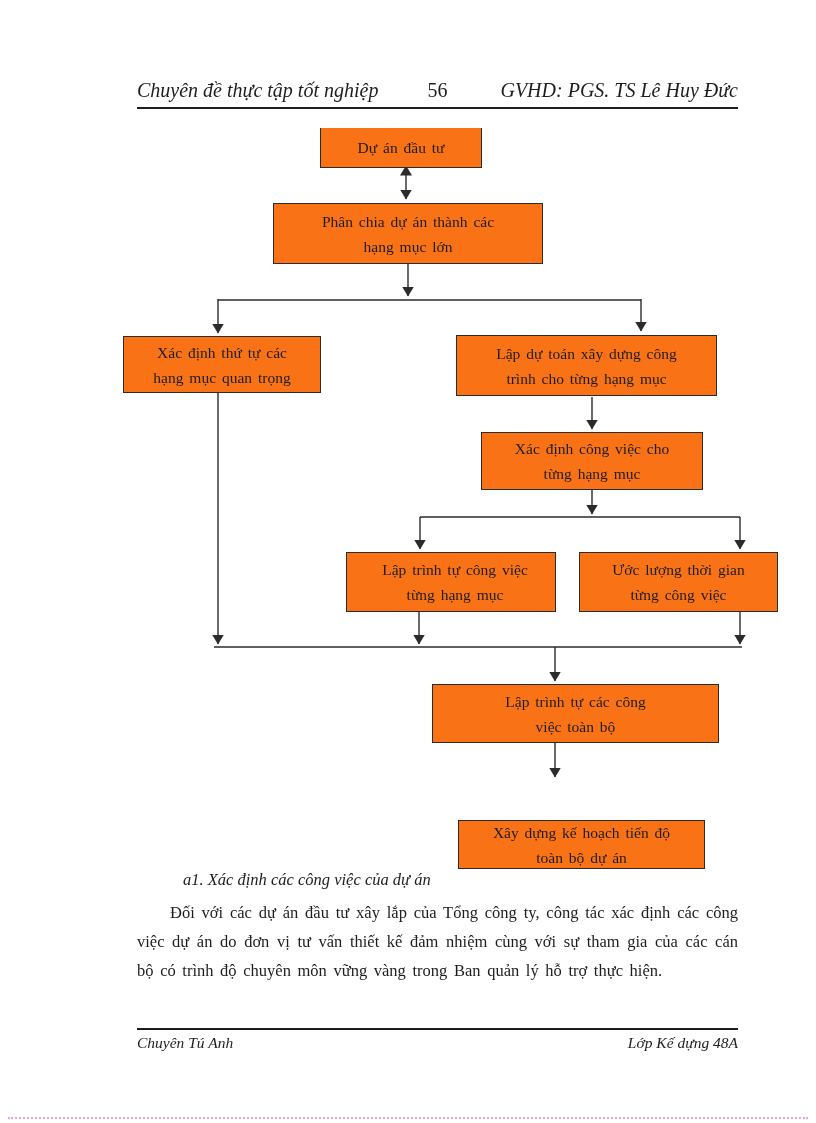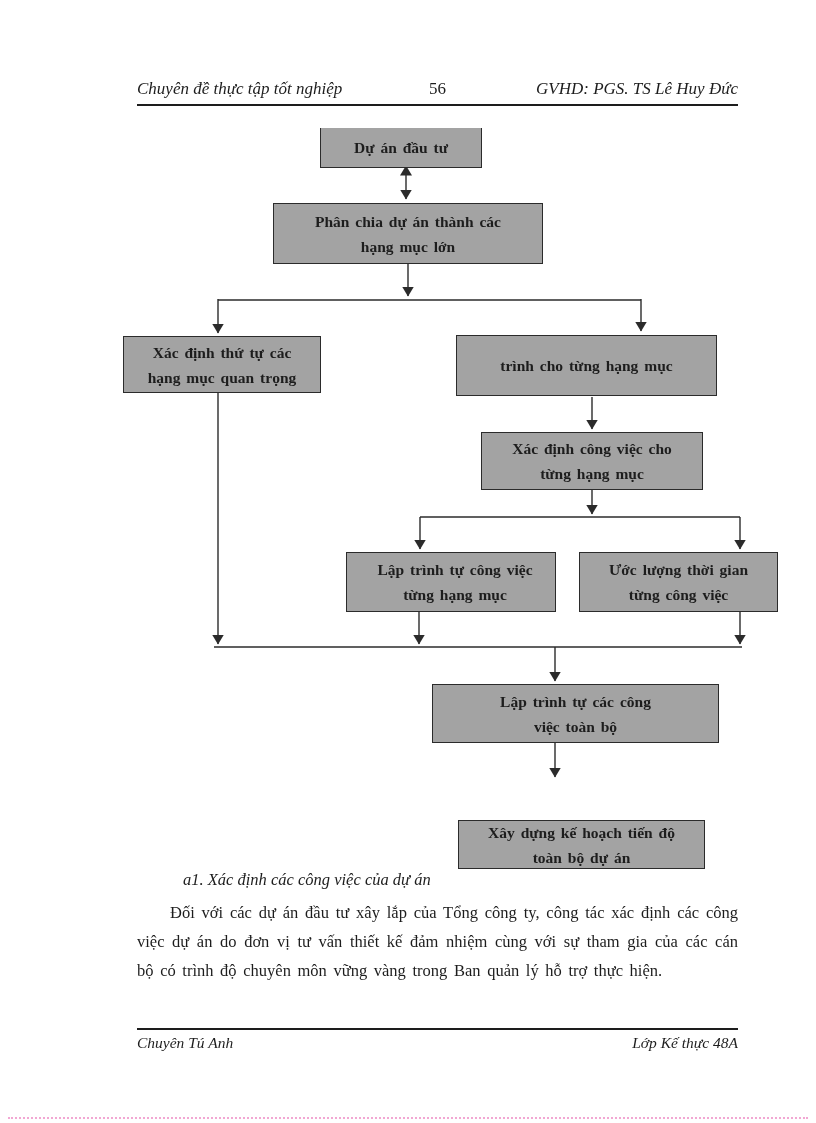--- a/index.html
+++ b/index.html
@@ -8,40 +8,39 @@
     width:816px;height:1123px;
     background:#ffffff;
     font-family:"Liberation Serif","DejaVu Serif",serif;
     color:#1d1d1d;
     overflow:hidden;
   }
   
   .header{
     position:absolute;left:137px;top:55px;width:601px;
     display:flex;align-items:baseline;
-    font-size:17px;
+    font-size:20px;
     border-bottom:2px solid #1d1d1d;
     padding-bottom:5px;
   }
   .header .h-left{flex:1;text-align:left;font-style:italic;}
   .header .h-mid{width:40px;text-align:center;font-style:normal;margin-top:24px;}
   .header .h-right{flex:1;text-align:right;font-style:italic;}
   
   .diagram{position:absolute;left:0;top:0;width:816px;height:860px;}
   .diagram svg{position:absolute;left:0;top:0;}
   .fbox{
     position:absolute;
     border:1.4px solid #2b2b2b;
-    background:#a3a3a3;
+    background:#f97316;
     display:flex;flex-direction:column;justify-content:center;align-items:center;
     text-align:center;
     font-size:15.5px;line-height:25px;
     word-spacing:2px;
     box-sizing:border-box;
-    font-weight:bold;
   }
   .fbox.no-top{border-top:none;}
   
   .bodytext{position:absolute;left:137px;top:866px;width:601px;font-size:16.5px;}
   .bodytext .heading{
     font-style:italic;
     margin:0 0 5px 46px;
     line-height:27px;
   }
   .bodytext p{
@@ -119,20 +118,21 @@
       <div>Phân chia dự án thành các</div>
       <div>hạng mục lớn</div>
     </div>
 
     <div class="fbox" style="left:123px;top:336px;width:198px;height:57px;">
       <div>Xác định thứ tự các</div>
       <div>hạng mục quan trọng</div>
     </div>
 
     <div class="fbox" style="left:456px;top:335px;width:261px;height:61px;">
+      <div>Lập dự toán xây dựng công</div>
       <div>trình cho từng hạng mục</div>
     </div>
 
     <div class="fbox" style="left:481px;top:432px;width:222px;height:58px;">
       <div>Xác định công việc cho</div>
       <div>từng hạng mục</div>
     </div>
 
     <div class="fbox" style="left:346px;top:552px;width:210px;height:60px;padding-left:8px;">
       <div>Lập trình tự công việc</div>
@@ -155,18 +155,18 @@
     </div>
   </div>
 
   <div class="bodytext">
     <div class="heading">a1. Xác định các công việc của dự án</div>
     <p>Đối với các dự án đầu tư xây lắp của Tổng công ty, công tác xác định các công việc dự án do đơn vị tư vấn thiết kế đảm nhiệm cùng với sự tham gia của các cán bộ có trình độ chuyên môn vững vàng trong Ban quản lý hỗ trợ thực hiện.</p>
   </div>
 
   <div class="footer">
     <span>Chuyên Tú Anh</span>
-    <span>Lớp Kế thực 48A</span>
+    <span>Lớp Kế dựng 48A</span>
   </div>
 
   <div class="pagebreak"></div>
 
 </div>
 
 </body></html>

